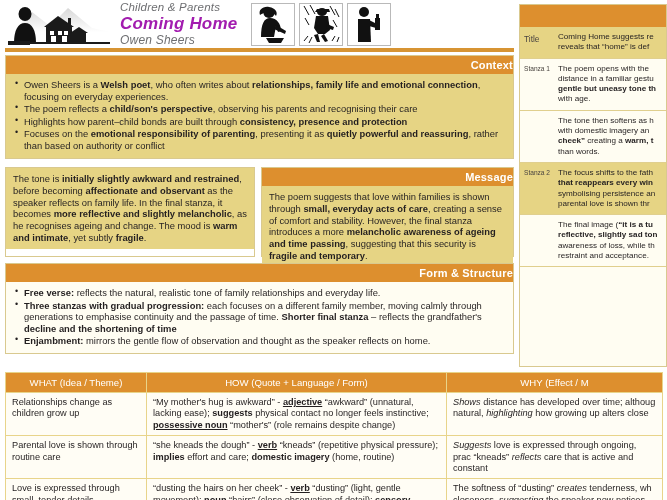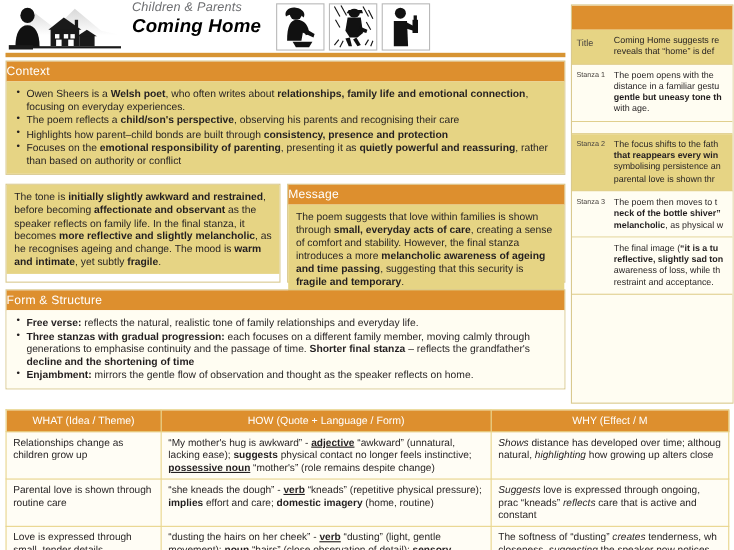--- a/index.html
+++ b/index.html
@@ -13,30 +13,30 @@
   .page{position:relative;width:667px;height:500px;overflow:hidden;}
 
   
   .left-col{position:absolute;left:0;top:0;width:519px;height:500px;}
 
   
   .masthead{position:relative;height:61px;width:519px;background:#ffffff;}
   .mast-art{position:absolute;left:6px;top:2px;width:108px;height:44px;}
   .mast-titles{position:absolute;left:120px;top:1px;width:130px;}
   .t-small{font-size:11.5px;font-style:italic;color:#6d6e71;letter-spacing:.2px;line-height:13px;}
-  .t-big{font-size:17px;font-weight:bold;font-style:italic;color:#000000;line-height:19px;letter-spacing:.2px;}
+  .t-big{font-size:17px;font-weight:bold;font-style:italic;color:#a21caf;line-height:19px;letter-spacing:.2px;}
   .t-auth{font-size:12px;font-style:italic;color:#6d6e71;line-height:14px;letter-spacing:.2px;}
   .mast-pics{position:absolute;left:251px;top:3px;display:flex;gap:4px;}
   .pic{width:42px;height:41px;border:1px solid #b9b9b9;background:#fff;position:relative;overflow:hidden;}
 
   
   .panel{border:1px solid #d9c98f;box-sizing:border-box;}
   .panel-head{
-    background:#dd8f2e;color:#ffffff;text-align:left;
-    font-weight:normal;font-size:11px;letter-spacing:.2px;
+    background:#dd8f2e;color:#ffffff;text-align:right;
+    font-weight:bold;font-size:11px;letter-spacing:.2px;
     padding:3px 0 3px 0;
   }
   .panel-body{padding:5px 7px 5px 7px;}
   .tan{background:#e6d484;}
   .cream{background:#fffdf2;}
 
   ul.bul{margin:0;padding:0;list-style:none;}
   ul.bul li{
     position:relative;padding-left:11px;margin-bottom:1px;
     font-size:9.4px;line-height:11.6px;
@@ -119,20 +119,21 @@
           <path d="M8 41 C8 28 12 21 19 21 C26 21 30 28 30 41 Z" fill="#111"></path>
 
           <rect x="4" y="40" width="100" height="2" fill="#1a1a1a"></rect>
           <rect x="2" y="39" width="22" height="4" fill="#1a1a1a"></rect>
         </svg>
       </div>
 
       <div class="mast-titles">
         <div class="t-small">Children &amp; Parents</div>
         <div class="t-big">Coming Home</div>
+        <div class="t-auth">Owen Sheers</div>
       </div>
 
       <div class="mast-pics">
         <div class="pic">
           <svg viewBox="0 0 42 41" width="42" height="41">
             <ellipse cx="17" cy="9" rx="5.5" ry="5" fill="#111"></ellipse>
             <path d="M8 11 C6 6 11 2 17 3 C24 4 26 9 24 12 C22 8 12 8 8 11 Z" fill="#111"></path>
             <path d="M9 33 C9 20 12 14 18 14 C25 14 29 20 29 27 L26 28 L24 22 L22 33 Z" fill="#111"></path>
             <path d="M24 21 L34 27 L33 30 L22 25 Z" fill="#111"></path>
             <path d="M14 34 L32 34 L29 39 L17 39 Z" fill="#111"></path>
@@ -221,31 +222,28 @@
       <div class="side-txt">Coming Home suggests re<br>reveals that “home” is def</div>
     </div>
 
     <div class="side-row white">
       <div class="side-lbl">Stanza 1</div>
       <div class="side-txt">The poem opens with the<br>distance in a familiar gestu<br><b>gentle but uneasy tone th</b><br>with age.</div>
     </div>
 
     <div class="side-row white">
       <div class="side-lbl"></div>
+      <div class="side-txt">The tone then softens as h<br>with domestic imagery an<br><b>cheek”</b> creating a <b>warm, t</b><br>than words.</div>
     </div>
 
     <div class="side-row tan">
       <div class="side-lbl">Stanza 2</div>
       <div class="side-txt">The focus shifts to the fath<br><b>that reappears every win</b><br>symbolising persistence an<br>parental love is shown thr</div>
     </div>
 
-    <div class="side-row white">
-      <div class="side-lbl">Stanza 3</div>
-      <div class="side-txt">The poem then moves to t<br><b>neck of the bottle shiver”</b><br><b>melancholic</b>, as physical w</div>
-    </div>
 
     <div class="side-row white">
       <div class="side-lbl"></div>
       <div class="side-txt">The final image (<b>“it is a tu</b><br><b>reflective, slightly sad ton</b><br>awareness of loss, while th<br>restraint and acceptance.</div>
     </div>
   </div>
 
   <table class="tbl">
     <colgroup>
         <col style="width:141px">

